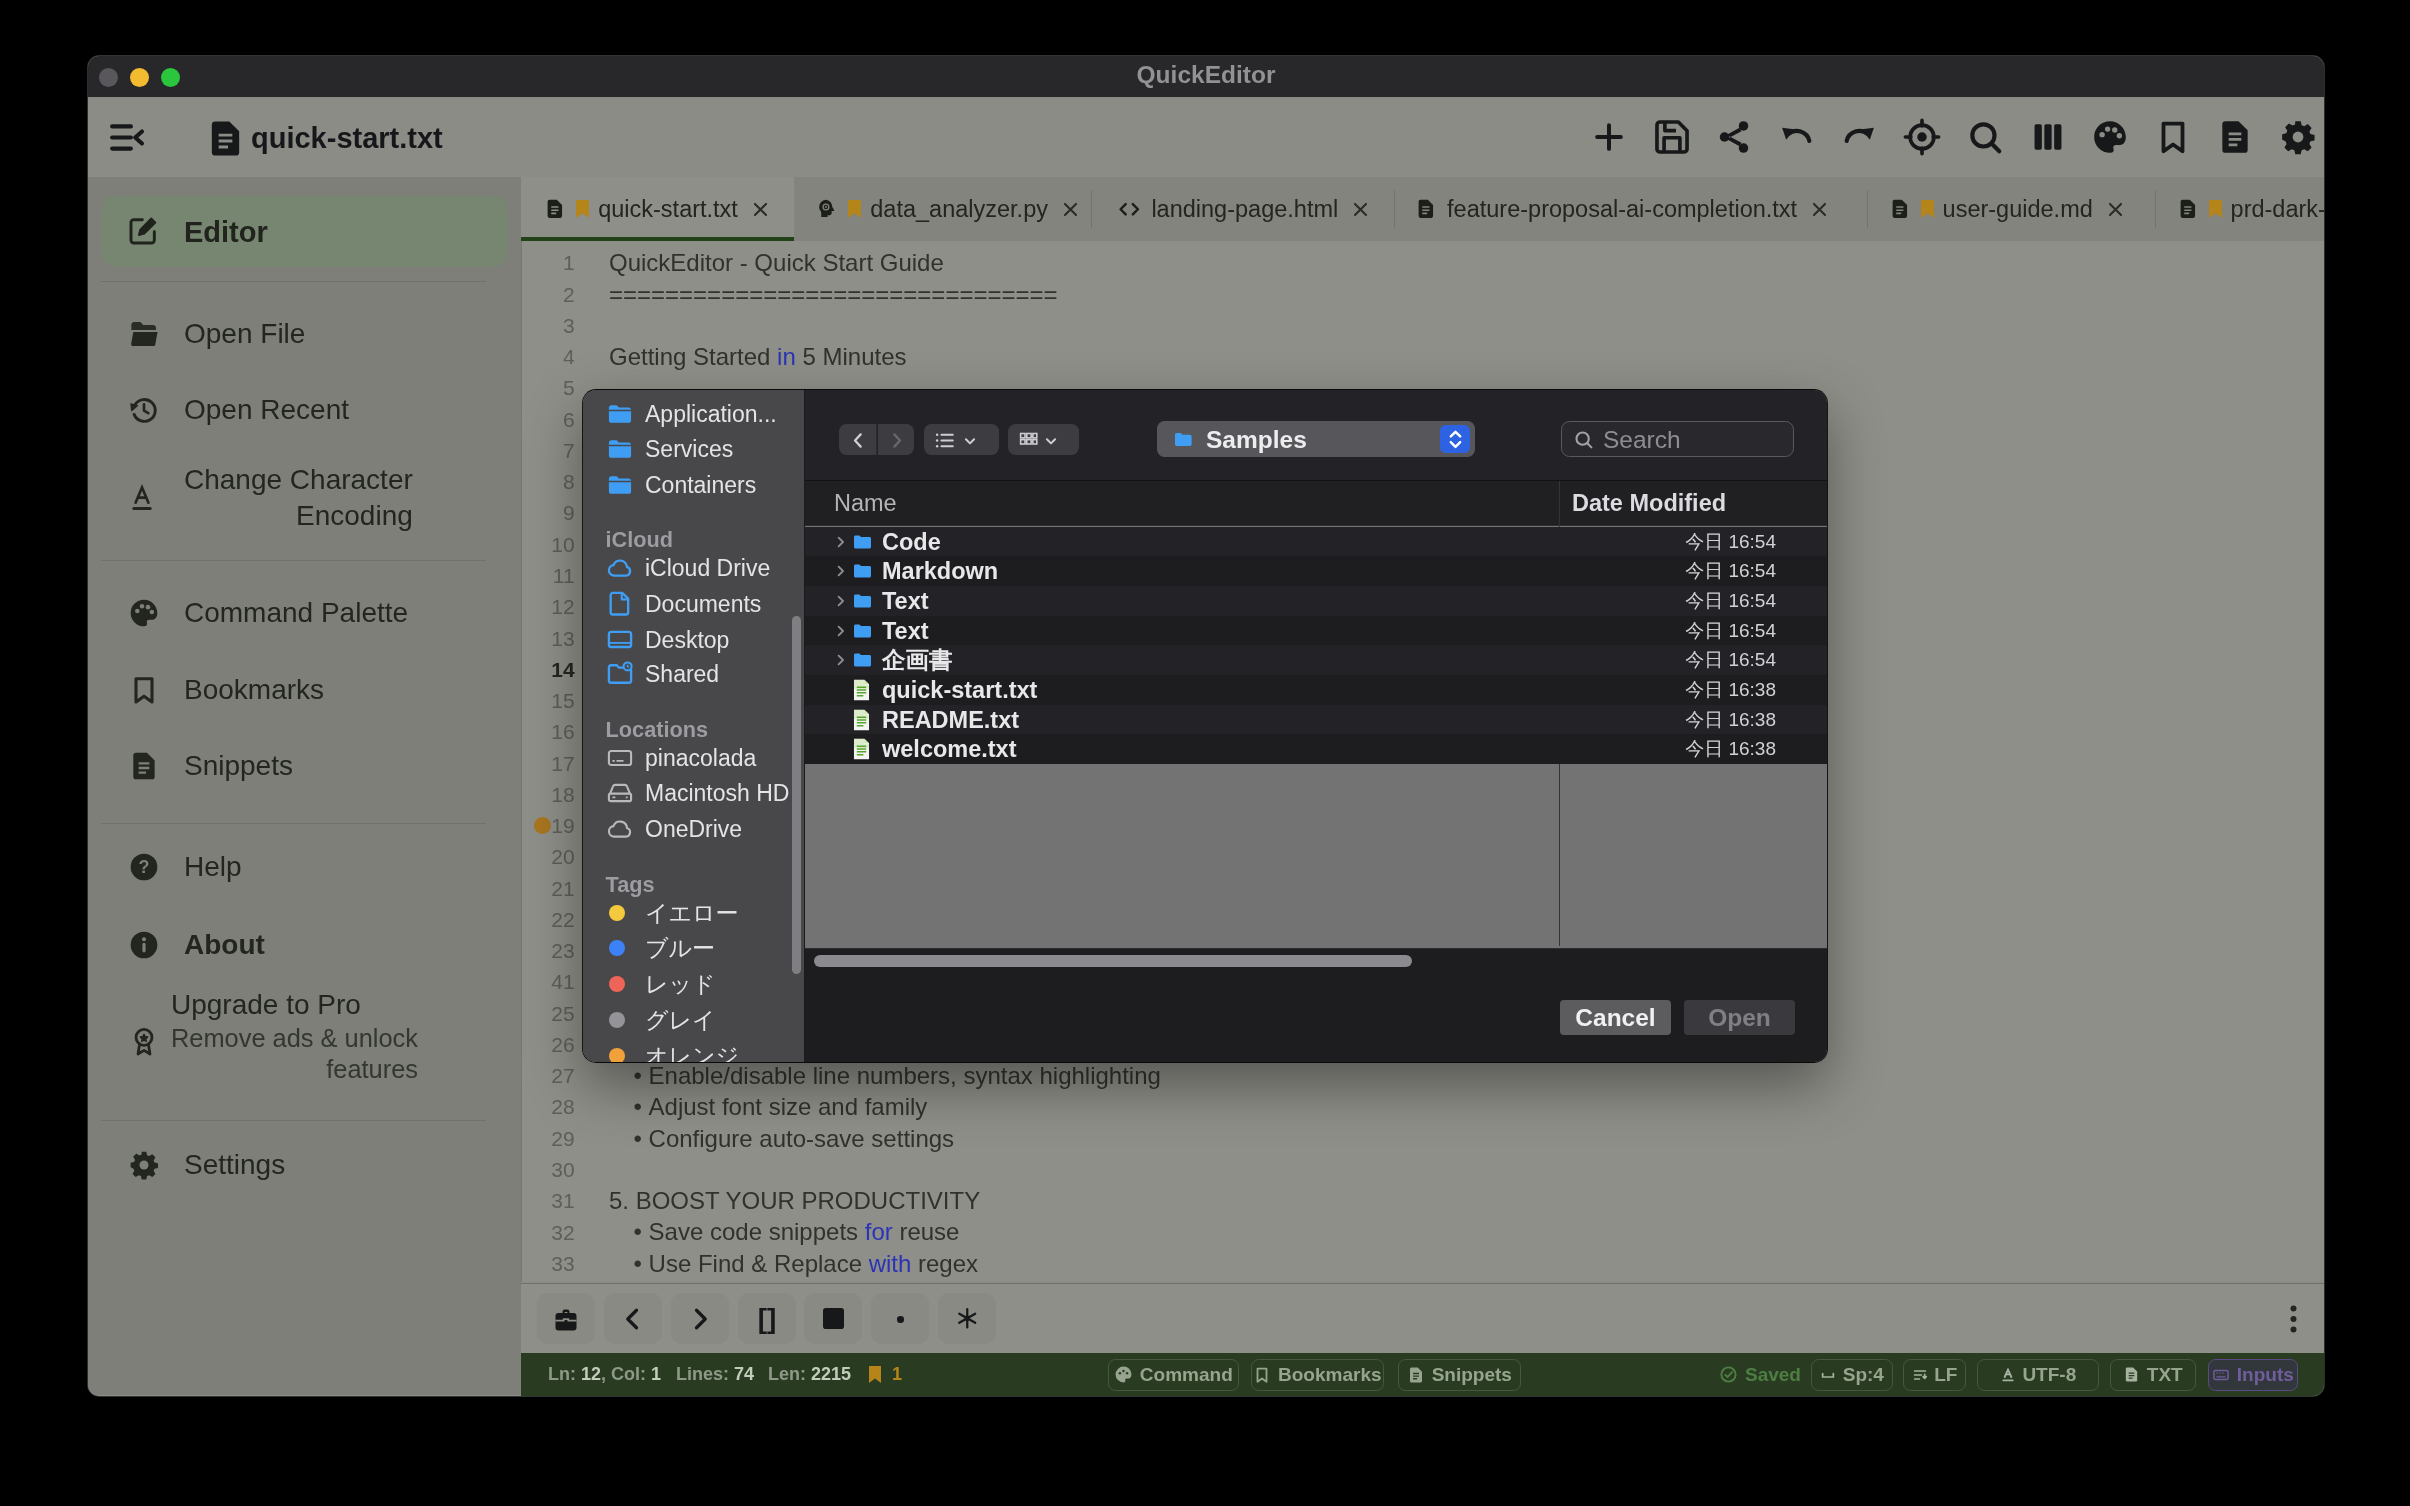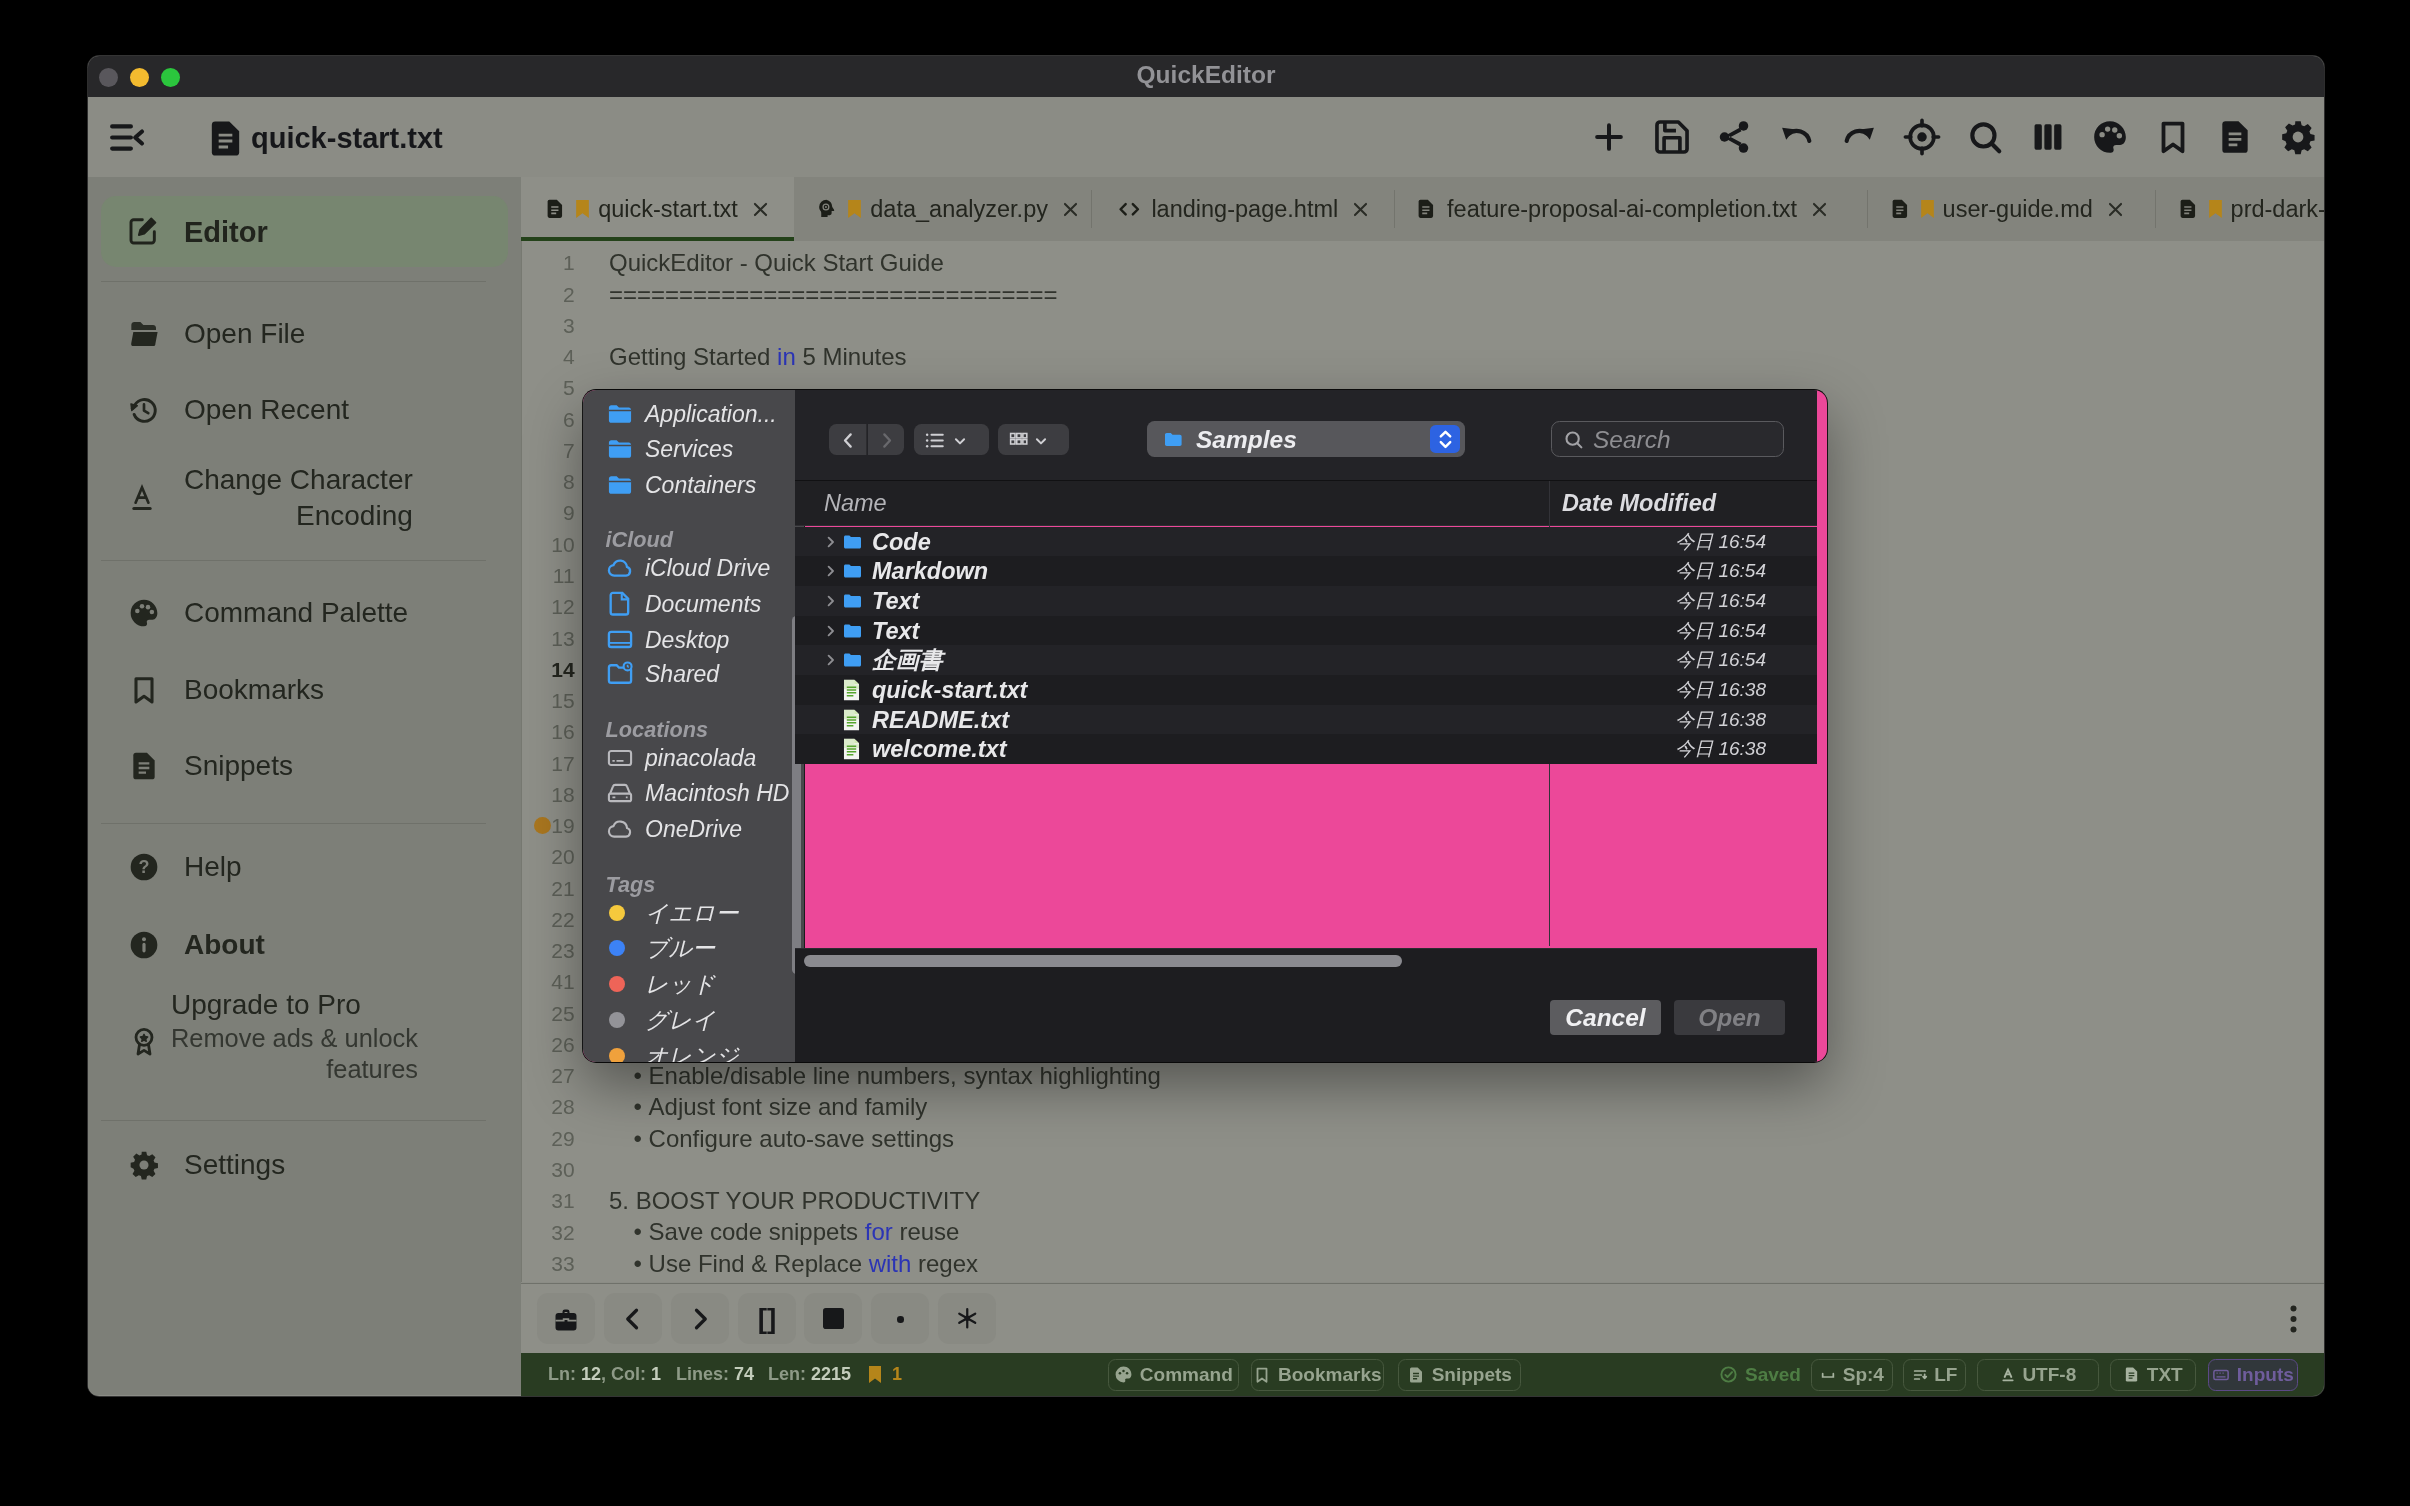--- a/index.html
+++ b/index.html
@@ -47,30 +47,30 @@
   .irbtn { position:absolute; top:9.4px; width:58px; height:51px; border-radius:11.3px; background:#898a83; }
   
   #statusbar { position:absolute; left:433px; top:1297px; width:1803px; height:43px; background:#293c22; }
   .st { position:absolute; top:0; height:43px; line-height:43px; font-size:18px;
     color:#8e9a87; font-weight:bold; white-space:nowrap; }
   .stbtn { position:absolute; top:5.6px; height:32px; border:1.9px solid #47583e; border-radius:7.5px;
     color:#97a48f; font-size:19px; font-weight:bold; display:flex; align-items:center;
     justify-content:center; gap:6.6px; }
   
   #dialog { position:absolute; left:495px; top:334px; width:1244px; height:672px;
-    border-radius:13px; background:#ec4899; overflow:hidden; z-index:40;
-    box-shadow:0 0 0 0.9px #0a0a0a, 0 22.6px 56px rgba(0,0,0,.40);font-style:italic; }
+    border-radius:13px; background:#737373; overflow:hidden; z-index:40;
+    box-shadow:0 0 0 0.9px #0a0a0a, 0 22.6px 56px rgba(0,0,0,.40); }
   #dsidebar { position:absolute; left:0; top:0; width:222px; height:672px; background:#48484b;
     border-right:0.9px solid #1b1b1d; }
   .dsbitem { position:absolute; left:0; width:222px; height:36px; color:#e4e4e6; font-size:23px; }
   .dsbitem .t { position:absolute; left:62px; top:50%; transform:translateY(-50%); white-space:nowrap; }
   .dsbitem .i { position:absolute; left:22.6px; top:50%; transform:translateY(-50%); width:28px; height:28px; }
   .dsblabel { position:absolute; left:22.6px; color:#9c9ca1; font-size:21.7px; font-weight:bold; }
   .dot { position:absolute; left:26px; top:50%; transform:translateY(-50%); width:16px; height:16px; border-radius:50%; }
-  #dcontent { position:absolute; left:212px; top:0; width:1022px; height:864px; }
+  #dcontent { position:absolute; left:222px; top:0; width:1022px; height:864px; }
   #dtoolbar { position:absolute; left:0; top:0; width:1022px; height:91px; background:#232327;
     border-bottom:0.9px solid #111113; }
   .dtbtn { position:absolute; top:34px; height:31px; background:#3d3d41; }
   #dheader { position:absolute; left:0; top:91px; width:1022px; height:45px; background:#202023;
     border-bottom:0.9px solid #2e2e32;padding-left:36px; }
   .drow { position:absolute; left:0; width:1022px; height:30px; font-size:23.5px; color:#e8e8ea; }
   .drow .nm { position:absolute; left:77px; top:50%; transform:translateY(-50%); font-weight:bold; white-space:nowrap; }
   .drow .dt { position:absolute; right:51px; top:50%; transform:translateY(-50%); color:#d2d2d6; font-size:19px;text-align:center; }
   .drow .chev { position:absolute; left:28px; top:50%; transform:translateY(-50%); width:15px; height:15px; }
   .drow .fic { position:absolute; left:47px; top:50%; transform:translateY(-50%); width:21px; height:17px; }

